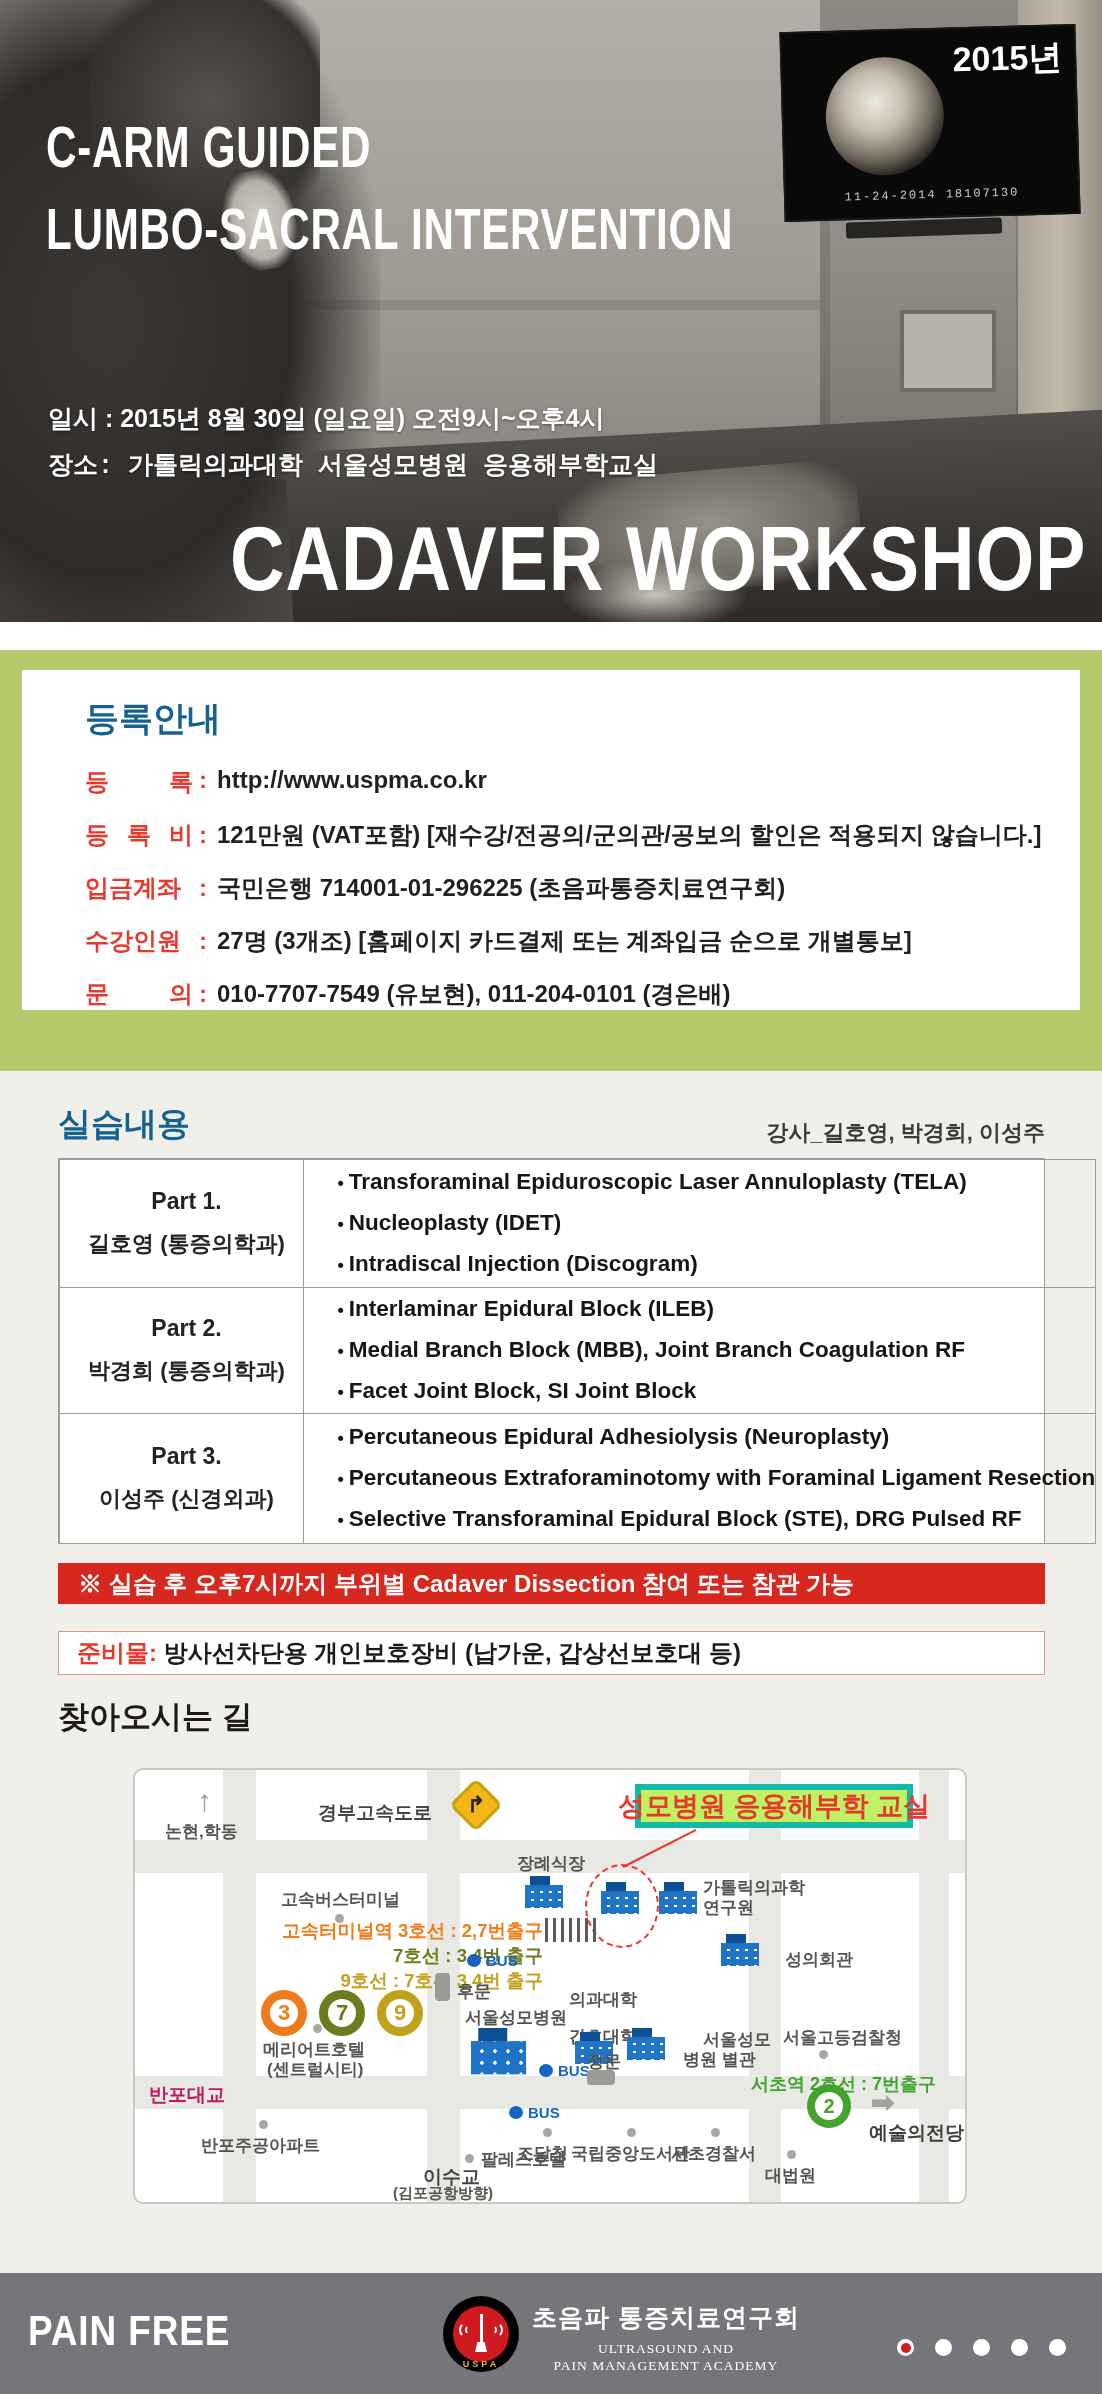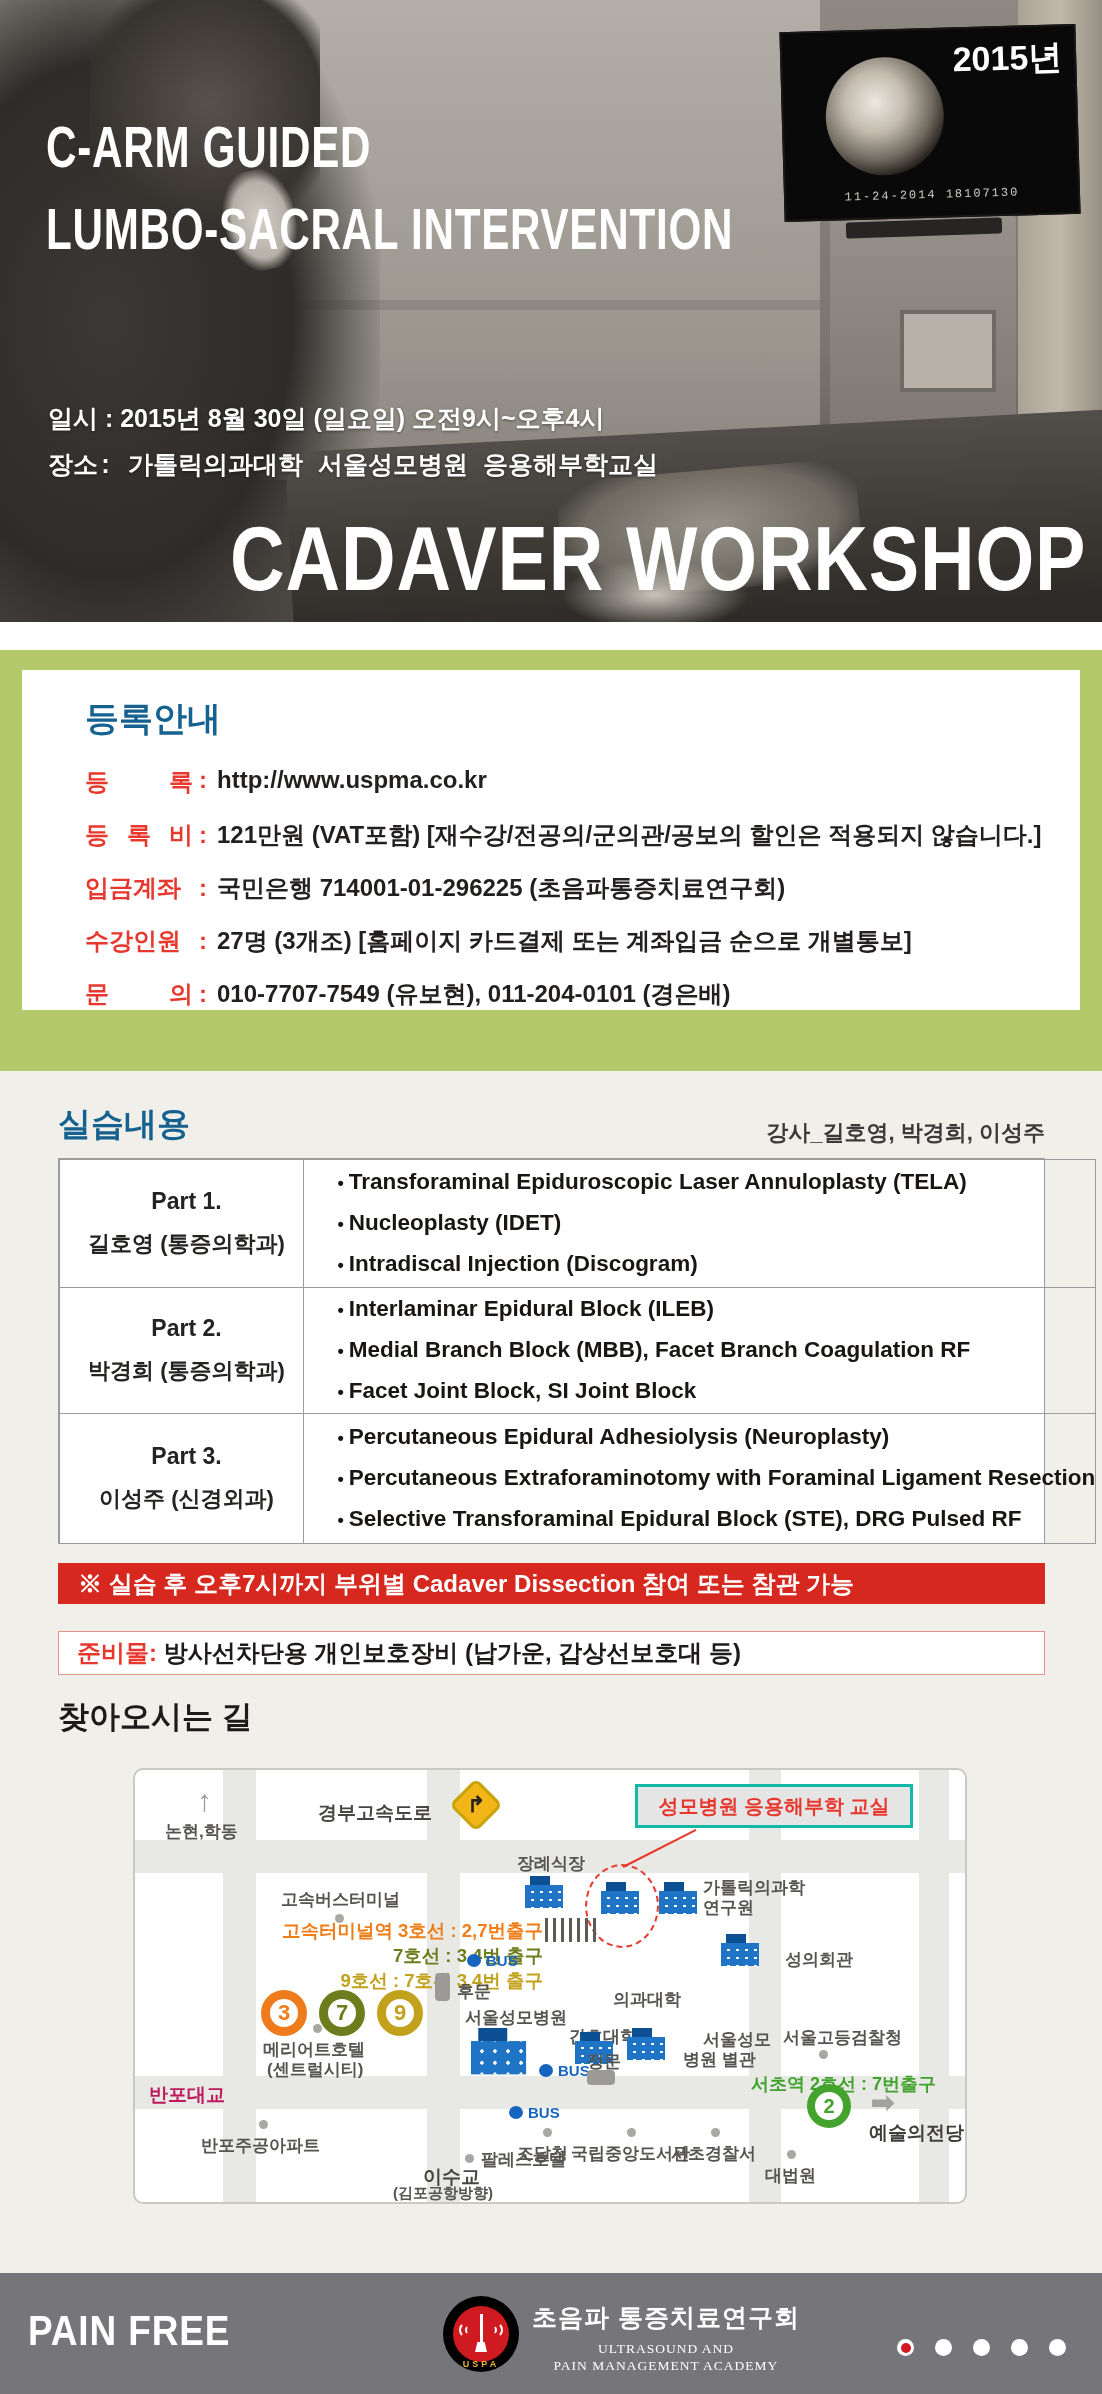--- a/index.html
+++ b/index.html
@@ -103,22 +103,22 @@
   .mlabel { position:absolute; color:#565450; font-size:17px; font-weight:700; white-space:nowrap; }
   .mlabel.center { text-align:center; }
   .mdot { position:absolute; width:9px; height:9px; border-radius:50%; background:#a9a7a3; }
   .up-arrow { position:absolute; left:62px; top:14px; color:#9c9a96; font-size:30px; font-weight:800; }
   .hwy-label { position:absolute; left:183px; top:30px; color:#474542; font-size:19px; font-weight:800; }
   .hwy-sign { position:absolute; left:322px; top:16px; width:38px; height:38px; background:#f2b619;
               border:3px solid #caa20a; border-radius:7px; transform:rotate(45deg);
               display:flex; align-items:center; justify-content:center; }
   .hwy-sign span { transform:rotate(-45deg); color:#2a2односа420; color:#2a2420; font-size:22px; font-weight:800; }
 
-  .callout { position:absolute; left:500px; top:14px; width:278px; height:44px; background:#e5e5e5;
-             border:3px solid #14b8a6; color:#e8372d; font-size:20px; font-weight:800;
+  .callout { position:absolute; left:500px; top:14px; width:278px; height:44px; background:#bef264;
+             border:6px solid #14b8a6; color:#e8372d; font-size:27px; font-weight:800;
              display:flex; align-items:center; justify-content:center; white-space:nowrap; }
   .callout-line { position:absolute; left:488px; top:96px; width:82px; height:0;
                   border-top:2px solid #e8372d; transform-origin:left center; transform:rotate(-27deg); }
   .target-ellipse { position:absolute; left:450px; top:94px; width:74px; height:84px;
                     border:2px dashed #e8372d; border-radius:50%; }
 
   .bldg { position:absolute; width:38px; height:32px; }
   .bldg::before { content:""; position:absolute; left:5px; top:0; width:20px; height:11px; background:#0d4f93; }
   .bldg::after  { content:""; position:absolute; left:0; top:9px; width:38px; height:23px; background:#1f74c5;
                   background-image:radial-gradient(circle 2px, #ffffff 58%, rgba(255,255,255,0) 62%);
@@ -242,21 +242,21 @@
       <div class="pline">Transforaminal Epiduroscopic Laser Annuloplasty (TELA)</div>
       <div class="pline">Nucleoplasty (IDET)</div>
       <div class="pline">Intradiscal Injection (Discogram)</div>
     </div>
     <div class="pcell head">
       <div class="part-no">Part 2.</div>
       <div class="part-name">박경희 (통증의학과)</div>
     </div>
     <div class="pcell body">
       <div class="pline">Interlaminar Epidural Block (ILEB)</div>
-      <div class="pline">Medial Branch Block (MBB), Facet Branch Coagulation RF</div>
+      <div class="pline">Medial Branch Block (MBB), Joint Branch Coagulation RF</div>
       <div class="pline">Facet Joint Block, SI Joint Block</div>
     </div>
     <div class="pcell head">
       <div class="part-no">Part 3.</div>
       <div class="part-name">이성주 (신경외과)</div>
     </div>
     <div class="pcell body">
       <div class="pline">Percutaneous Epidural Adhesiolysis (Neuroplasty)</div>
       <div class="pline">Percutaneous Extraforaminotomy with Foraminal Ligament Resection</div>
       <div class="pline">Selective Transforaminal Epidural Block (STE), DRG Pulsed RF</div>
@@ -315,21 +315,21 @@
     <div class="bus" style="left:332px;top:182px;">
         <i></i>
         <b>BUS</b>
       </div>
     <div class="gate gate-back"></div>
     <div class="mlabel" style="left:322px;top:210px;">후문</div>
 
     <div class="mlabel" style="left:330px;top:236px;">서울성모병원</div>
     <div class="bldg big" style="left:336px;top:258px;"></div>
 
-    <div class="mlabel" style="left:434px;top:218px;margin-left:44px;">의과대학</div>
+    <div class="mlabel" style="left:434px;top:218px;">의과대학</div>
     <div class="mlabel" style="left:434px;top:238px;margin-top:17px;">간호대학</div>
     <div class="bldg" style="left:440px;top:262px;"></div>
     <div class="bus" style="left:404px;top:292px;">
         <i></i>
         <b>BUS</b>
       </div>
     <div class="mlabel" style="left:452px;top:280px;">정문</div>
     <div class="gate gate-main"></div>
 
     <div class="bldg" style="left:492px;top:258px;"></div>

